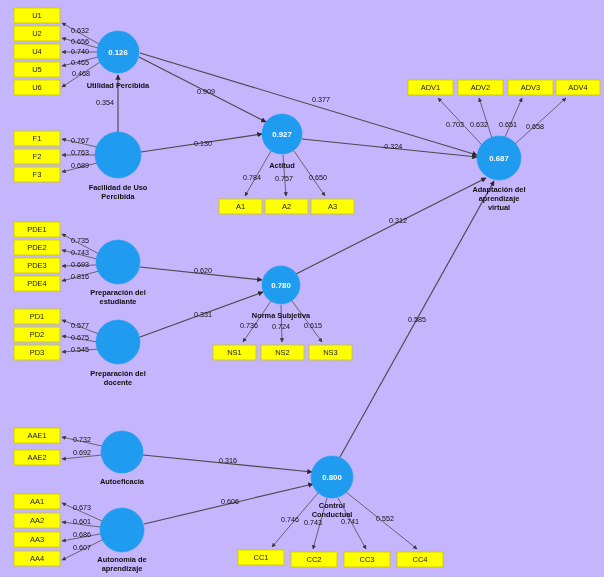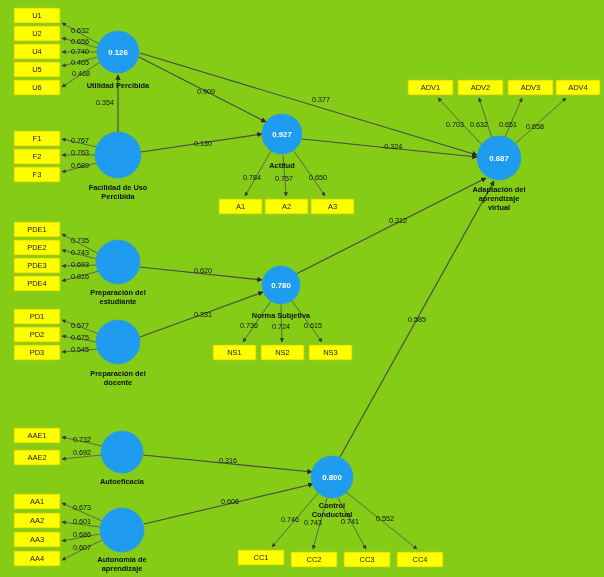--- a/index.html
+++ b/index.html
@@ -8,21 +8,21 @@
     padding: 0;
     background: #ffffff;
   }
   body {
     font-family: "Liberation Sans", sans-serif;
   }
   #diagram-root {
     position: relative;
     width: 604px;
     height: 577px;
-    background: #84cc16;
+    background: #c4b5fd;
     overflow: hidden;
   }
   svg#sem-svg {
     position: absolute;
     left: 0;
     top: 0;
     width: 604px;
     height: 577px;
     display: block;
   }

